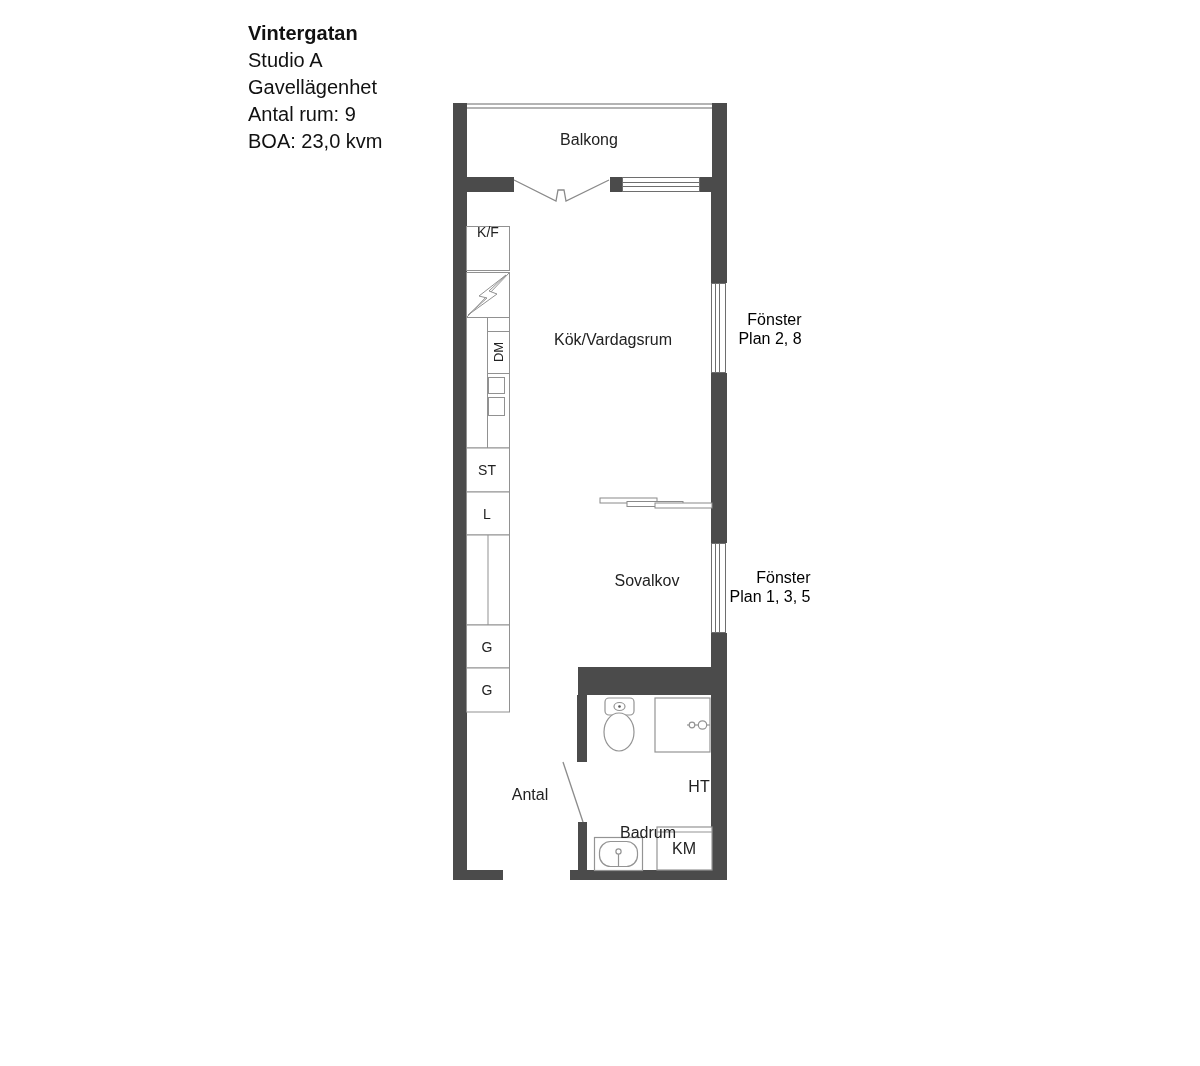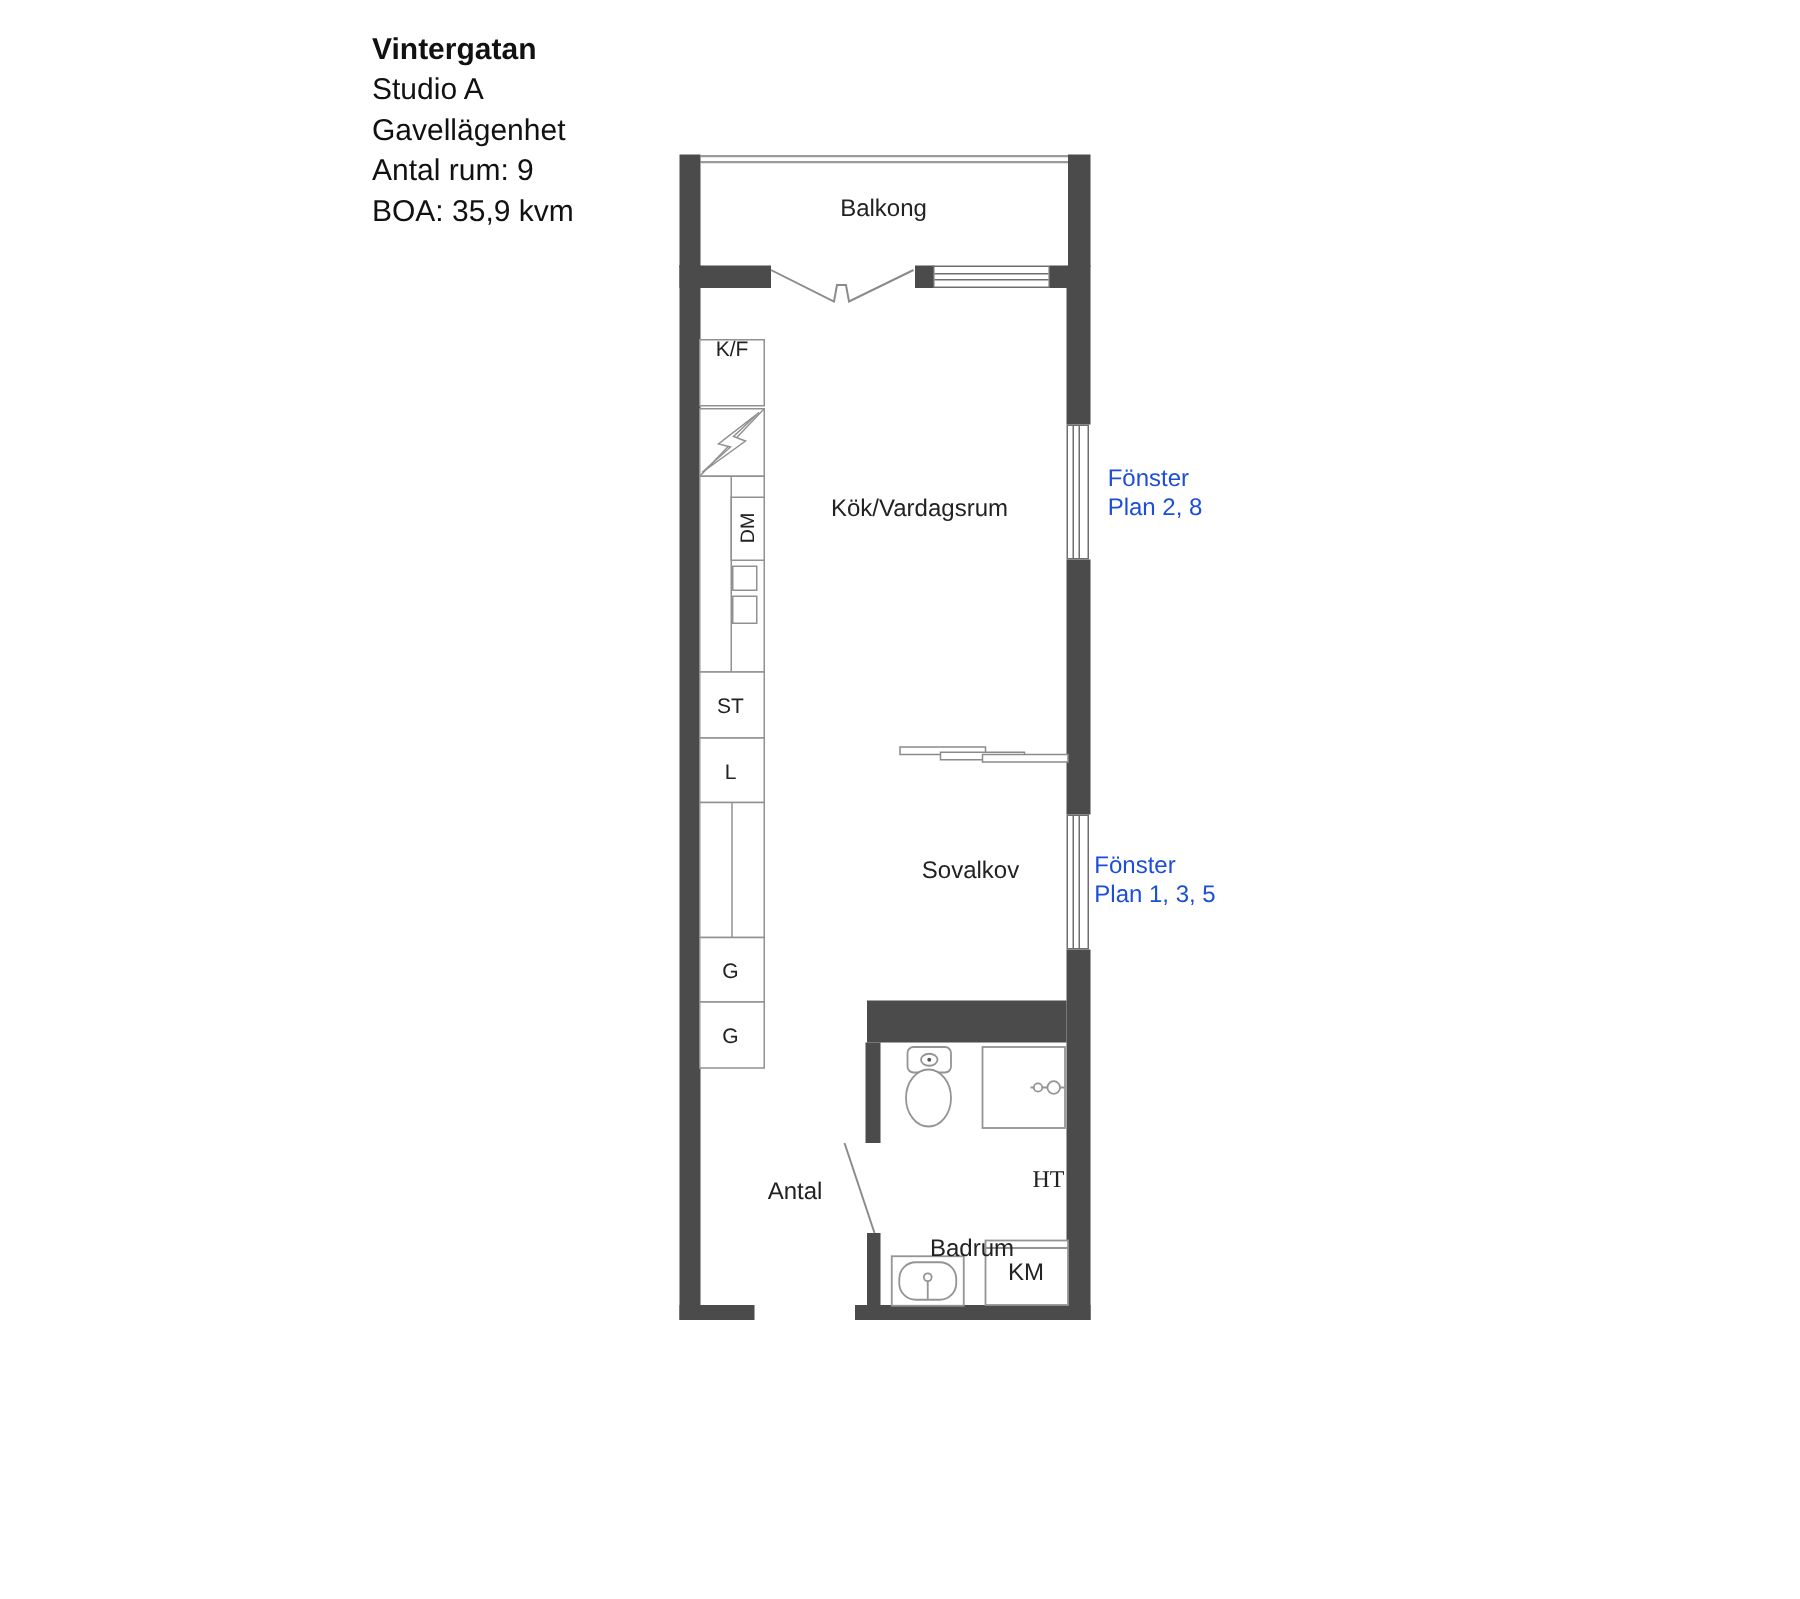--- a/index.html
+++ b/index.html
@@ -6,21 +6,21 @@
   #canvas{
     position:relative;width:1200px;height:880px;background:#ffffff;
     font-family:"Liberation Sans",sans-serif;color:#1f1f1f;overflow:hidden;
   }
   #plan-svg{position:absolute;left:0;top:0;}
   .title-block{position:absolute;left:248px;top:20px;line-height:27px;font-size:20px;color:#111;}
   .title-block .name{font-weight:bold;font-size:20px;}
   .plan-label{position:absolute;transform:translate(-50%,-50%);font-size:16px;color:#222;white-space:nowrap;}
   .fix-label{position:absolute;transform:translate(-50%,-50%);font-size:14px;color:#222;white-space:nowrap;}
   .fix-label.rot{transform:translate(-50%,-50%) rotate(-90deg);font-size:13px;}
-  .annot{position:absolute;transform:translate(-50%,-50%);font-size:16px;color:#1d4ed8;text-align:left;line-height:19px;white-space:nowrap;}
+  .annot{position:absolute;transform:translate(-50%,-50%);font-size:16px;color:#000000;text-align:right;line-height:19px;white-space:nowrap;}
   .footer-note{position:absolute;left:597px;top:1034px;transform:translateX(-50%);font-size:16px;color:#2e2e2e;white-space:nowrap;}
   
   #scale-ruler{position:absolute;left:253px;top:980px;width:357px;height:24px;border-bottom:2px solid #2e2e2e;}
   #scale-minor{position:absolute;left:0;bottom:0;width:357px;height:11px;
     background:repeating-linear-gradient(to right,#2e2e2e 0px,#2e2e2e 1px,transparent 1px,transparent 7.1px);}
   .major-tick{position:absolute;bottom:0;width:2px;height:23px;background:#2e2e2e;}
   .scale-label{position:absolute;top:-26px;transform:translateX(-50%);font-size:16px;color:#1f1f1f;white-space:nowrap;}
 </style>
 </head>
 <body>
@@ -129,36 +129,36 @@
         <line x1="657" y1="832" x2="712" y2="832"></line>
       </g>
     </g>
   </svg>
 
   <div class="title-block">
     <div class="name">Vintergatan</div>
     <div>Studio A</div>
     <div>Gavellägenhet</div>
     <div>Antal rum: 9</div>
-    <div>BOA: 35,9 kvm</div>
+    <div>BOA: 23,0 kvm</div>
   </div>
 
   <span class="plan-label" style="left:589px;top:140px;">Balkong</span>
   <span class="plan-label" style="left:613px;top:340px;">Kök/Vardagsrum</span>
   <span class="plan-label" style="left:647px;top:581px;">Sovalkov</span>
   <span class="plan-label" style="left:530px;top:795px;">Antal</span>
   <span class="plan-label" style="left:648px;top:833px;">Badrum</span>
 
   <span class="fix-label" style="left:488px;top:232px;">K/F</span>
   <span class="fix-label rot" style="left:498px;top:352px;">DM</span>
   <span class="fix-label" style="left:487px;top:470px;">ST</span>
   <span class="fix-label" style="left:487px;top:514px;">L</span>
   <span class="fix-label" style="left:487px;top:647px;">G</span>
   <span class="fix-label" style="left:487px;top:690px;">G</span>
-  <span class="fix-label" style="left:699px;top:787px;font-size:16px;font-family:Liberation Serif, serif;">HT</span>
+  <span class="fix-label" style="left:699px;top:787px;font-size:16px;">HT</span>
   <span class="fix-label" style="left:684px;top:849px;font-size:16px;">KM</span>
 
   <div class="annot" style="left:770px;top:329px;">
     <div>Fönster</div>
     <div>Plan 2, 8</div>
   </div>
   <div class="annot" style="left:770px;top:587px;">
     <div>Fönster</div>
     <div>Plan 1, 3, 5</div>
   </div>

